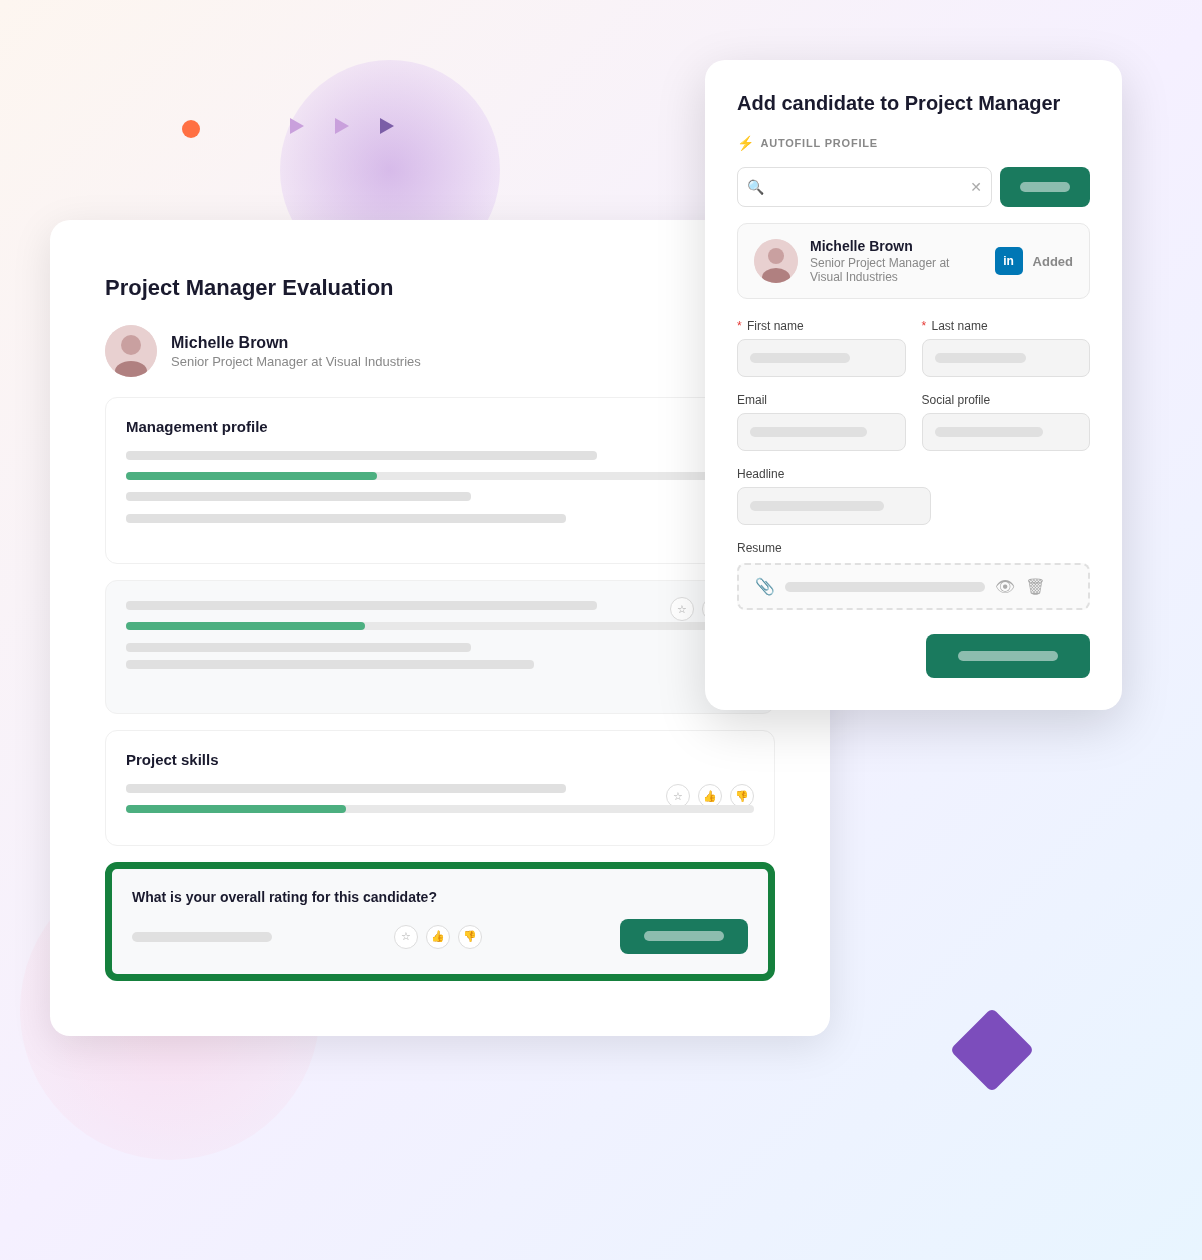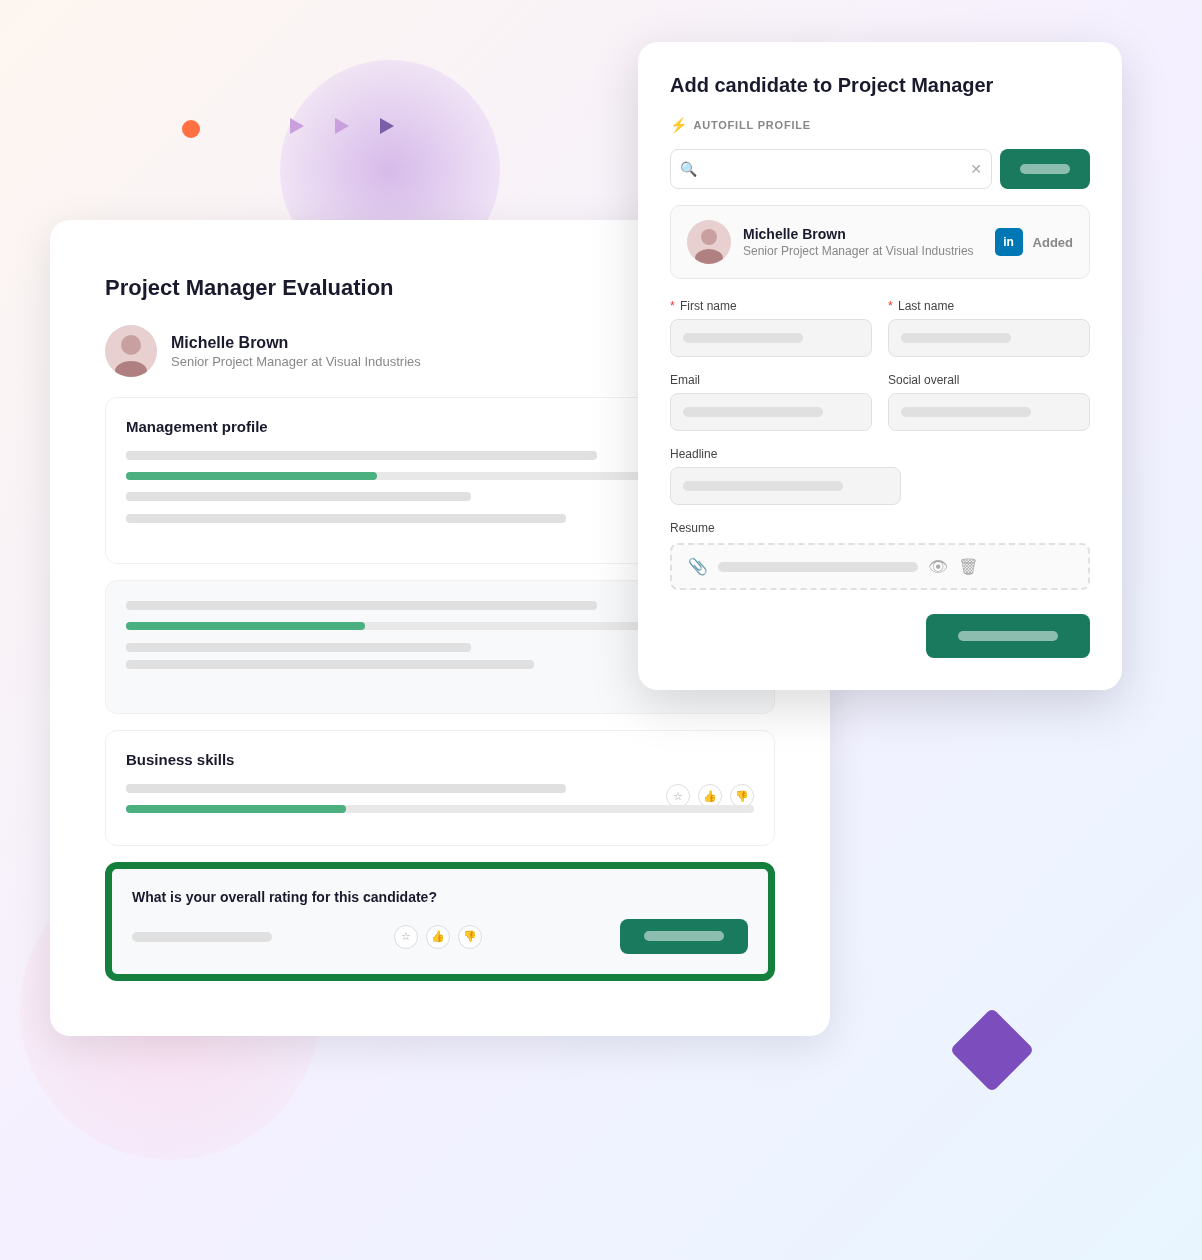--- a/index.html
+++ b/index.html
@@ -233,23 +233,23 @@
       border-radius: 8px;
       padding: 10px 24px;
       font-size: 13px;
       font-weight: 600;
       cursor: pointer;
     }
 
     
     .right-card {
       position: absolute;
-      top: 42px;
+      top: 60px;
       right: 80px;
-      width: 484px;
+      width: 417px;
       background: #ffffff;
       border-radius: 20px;
       padding: 32px;
       box-shadow: 0 15px 50px rgba(0,0,0,0.15);
       z-index: 10;
     }
 
     .modal-title {
       font-size: 20px;
       font-weight: 700;
@@ -559,21 +559,21 @@
           <div class="skill-bar-fill" style="width:38%;"></div>
         </div>
       </div>
       <div class="skill-item">
         <div class="skill-label skeleton" style="width:55%; margin-bottom:4px;height:9px;"></div>
         <div class="skill-label skeleton" style="width:65%; height:9px;"></div>
       </div>
     </div>
 
     <div class="skills-section">
-      <div class="skills-title">Business skills</div>
+      <div class="skills-title">Project skills</div>
       <div class="rating-icons" style="position:absolute;right:36px;top:auto;margin-top:-32px;">
       </div>
       <div style="position:relative;">
         <div class="rating-icons" style="position:absolute;right:0;top:0;">
           <div class="icon-circle">
             <span style="color:#aaa;font-size:11px;">☆</span>
           </div>
           <div class="icon-circle">
             <span style="color:#555;font-size:11px;">👍</span>
           </div>
@@ -673,21 +673,21 @@
     </div>
 
     <div class="form-row">
       <div class="form-group">
         <label class="form-label">Email</label>
         <div class="form-input-skeleton">
           <div class="skeleton-line" style="width:70%;"></div>
         </div>
       </div>
       <div class="form-group">
-        <label class="form-label">Social overall</label>
+        <label class="form-label">Social profile</label>
         <div class="form-input-skeleton">
           <div class="skeleton-line" style="width:65%;"></div>
         </div>
       </div>
     </div>
 
     <div style="margin-bottom:16px;">
       <label class="form-label">Headline</label>
       <div class="headline-input form-input-skeleton" style="width:55%;">
         <div class="skeleton-line" style="width:70%;"></div>

